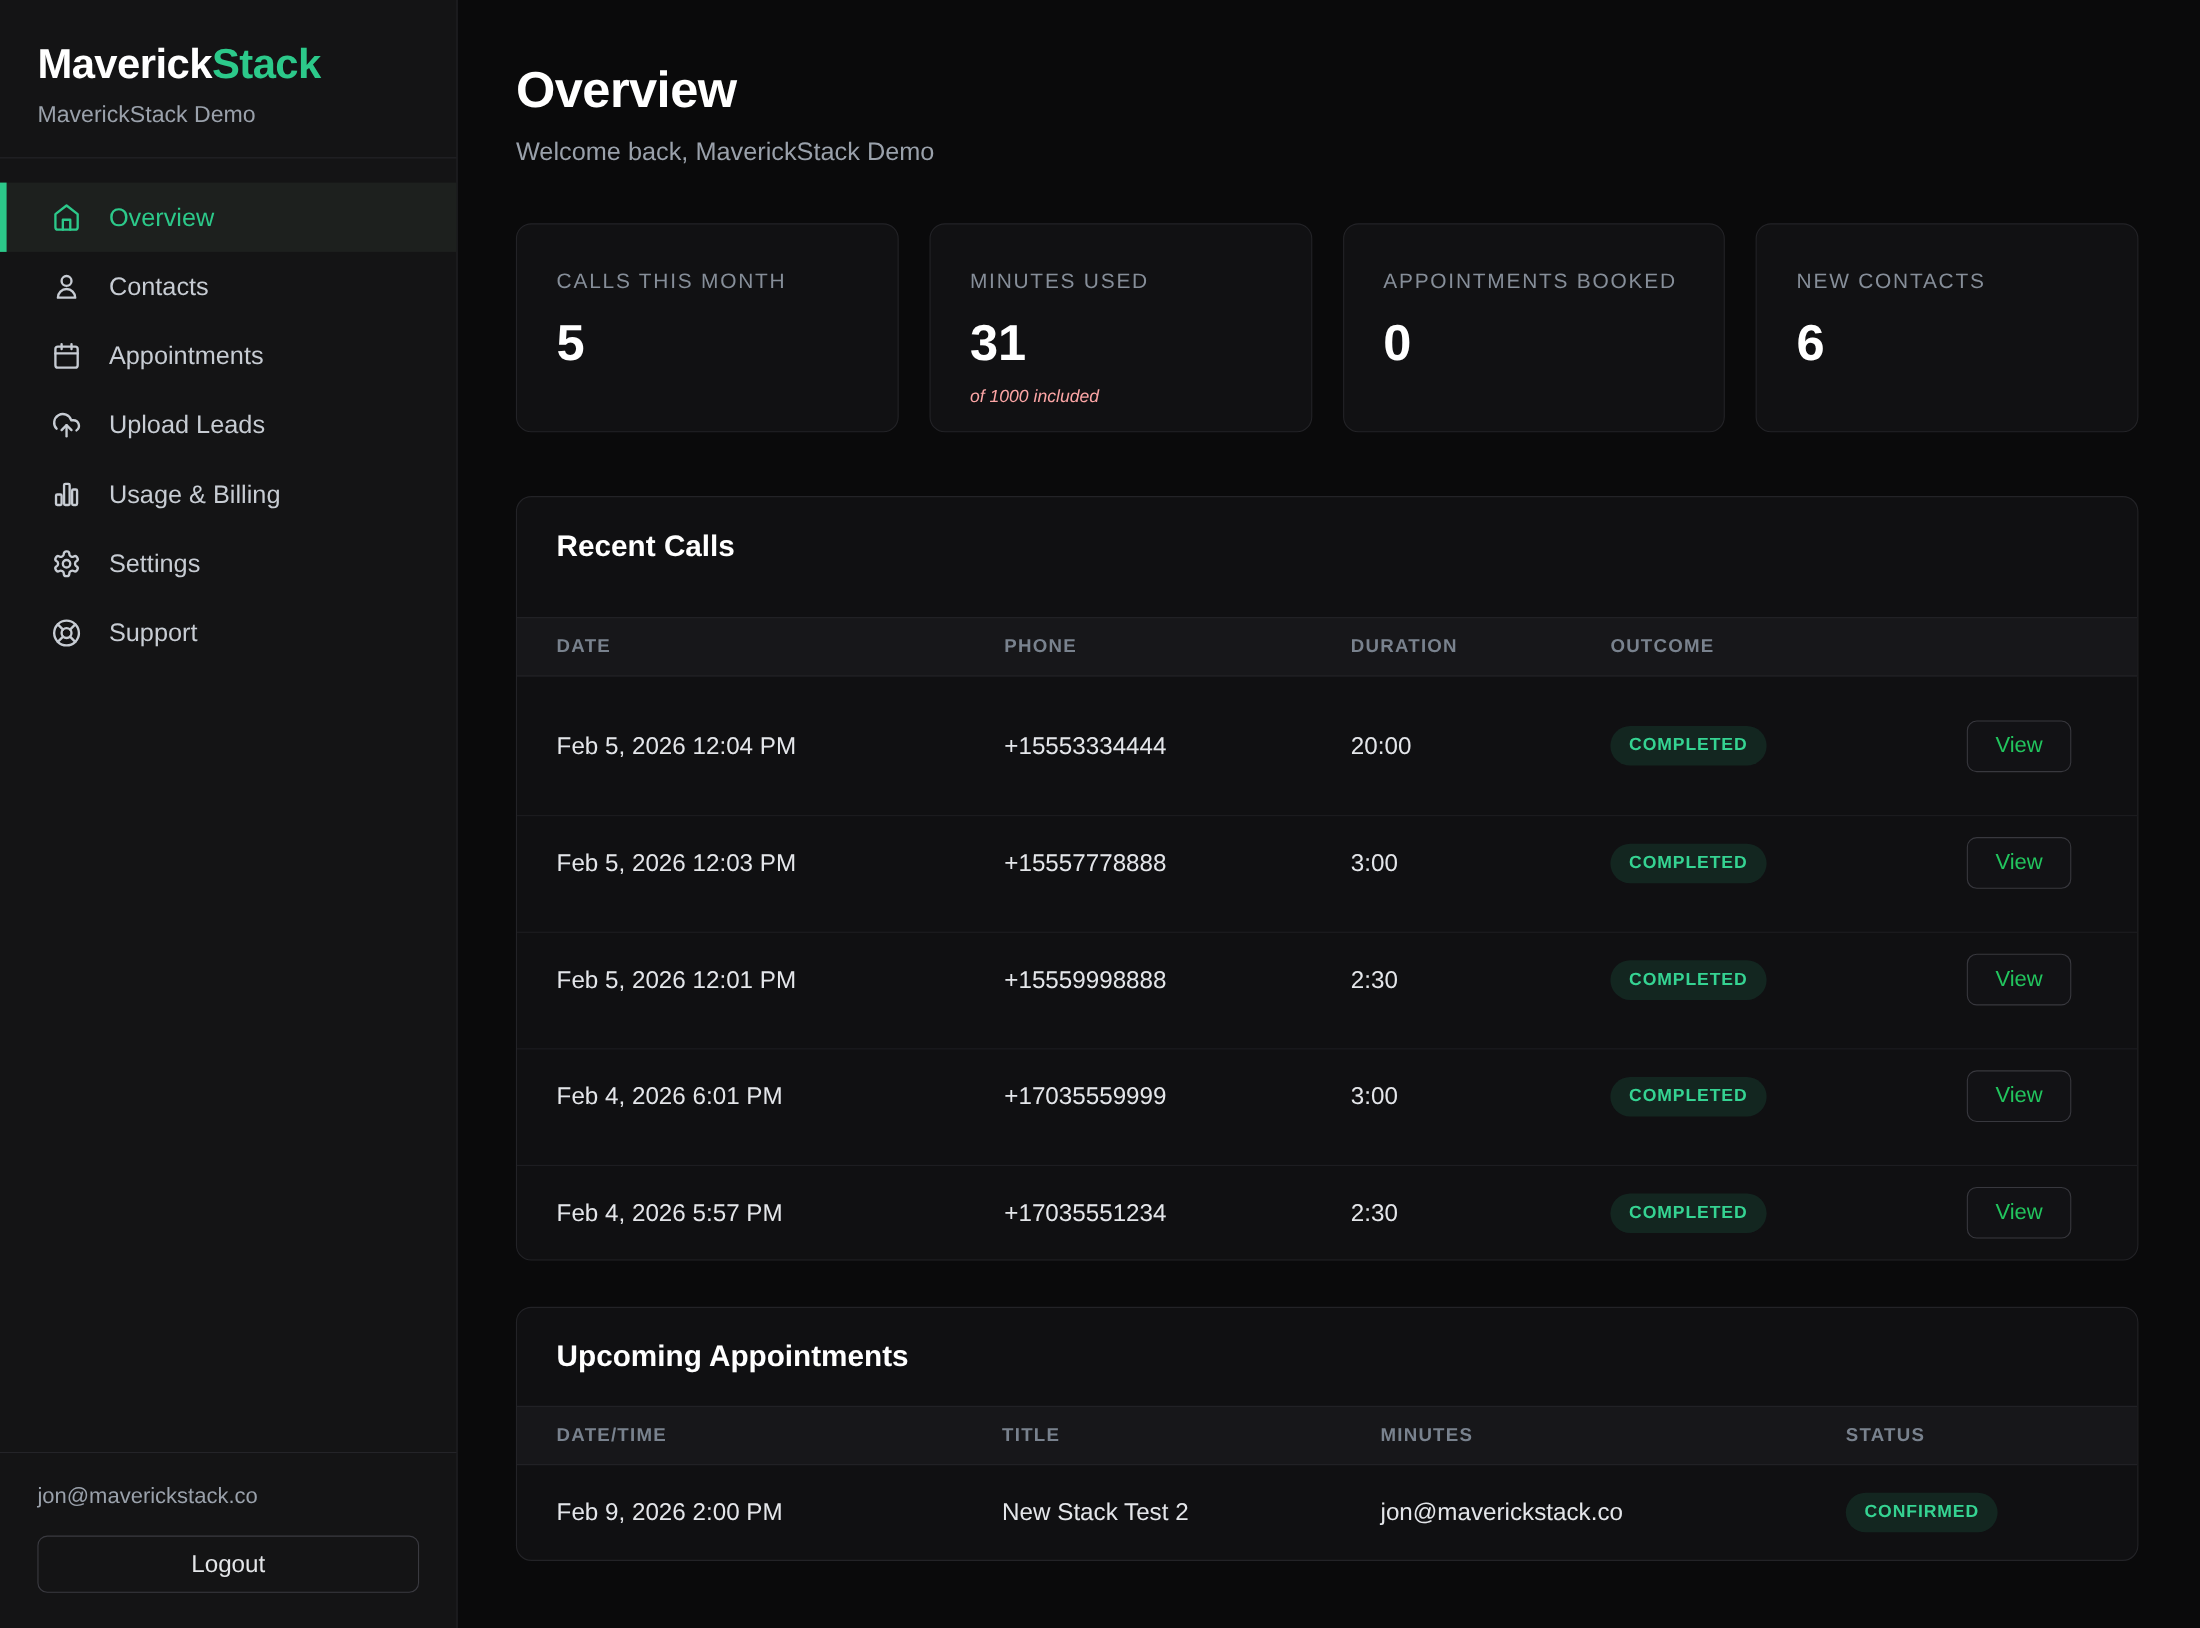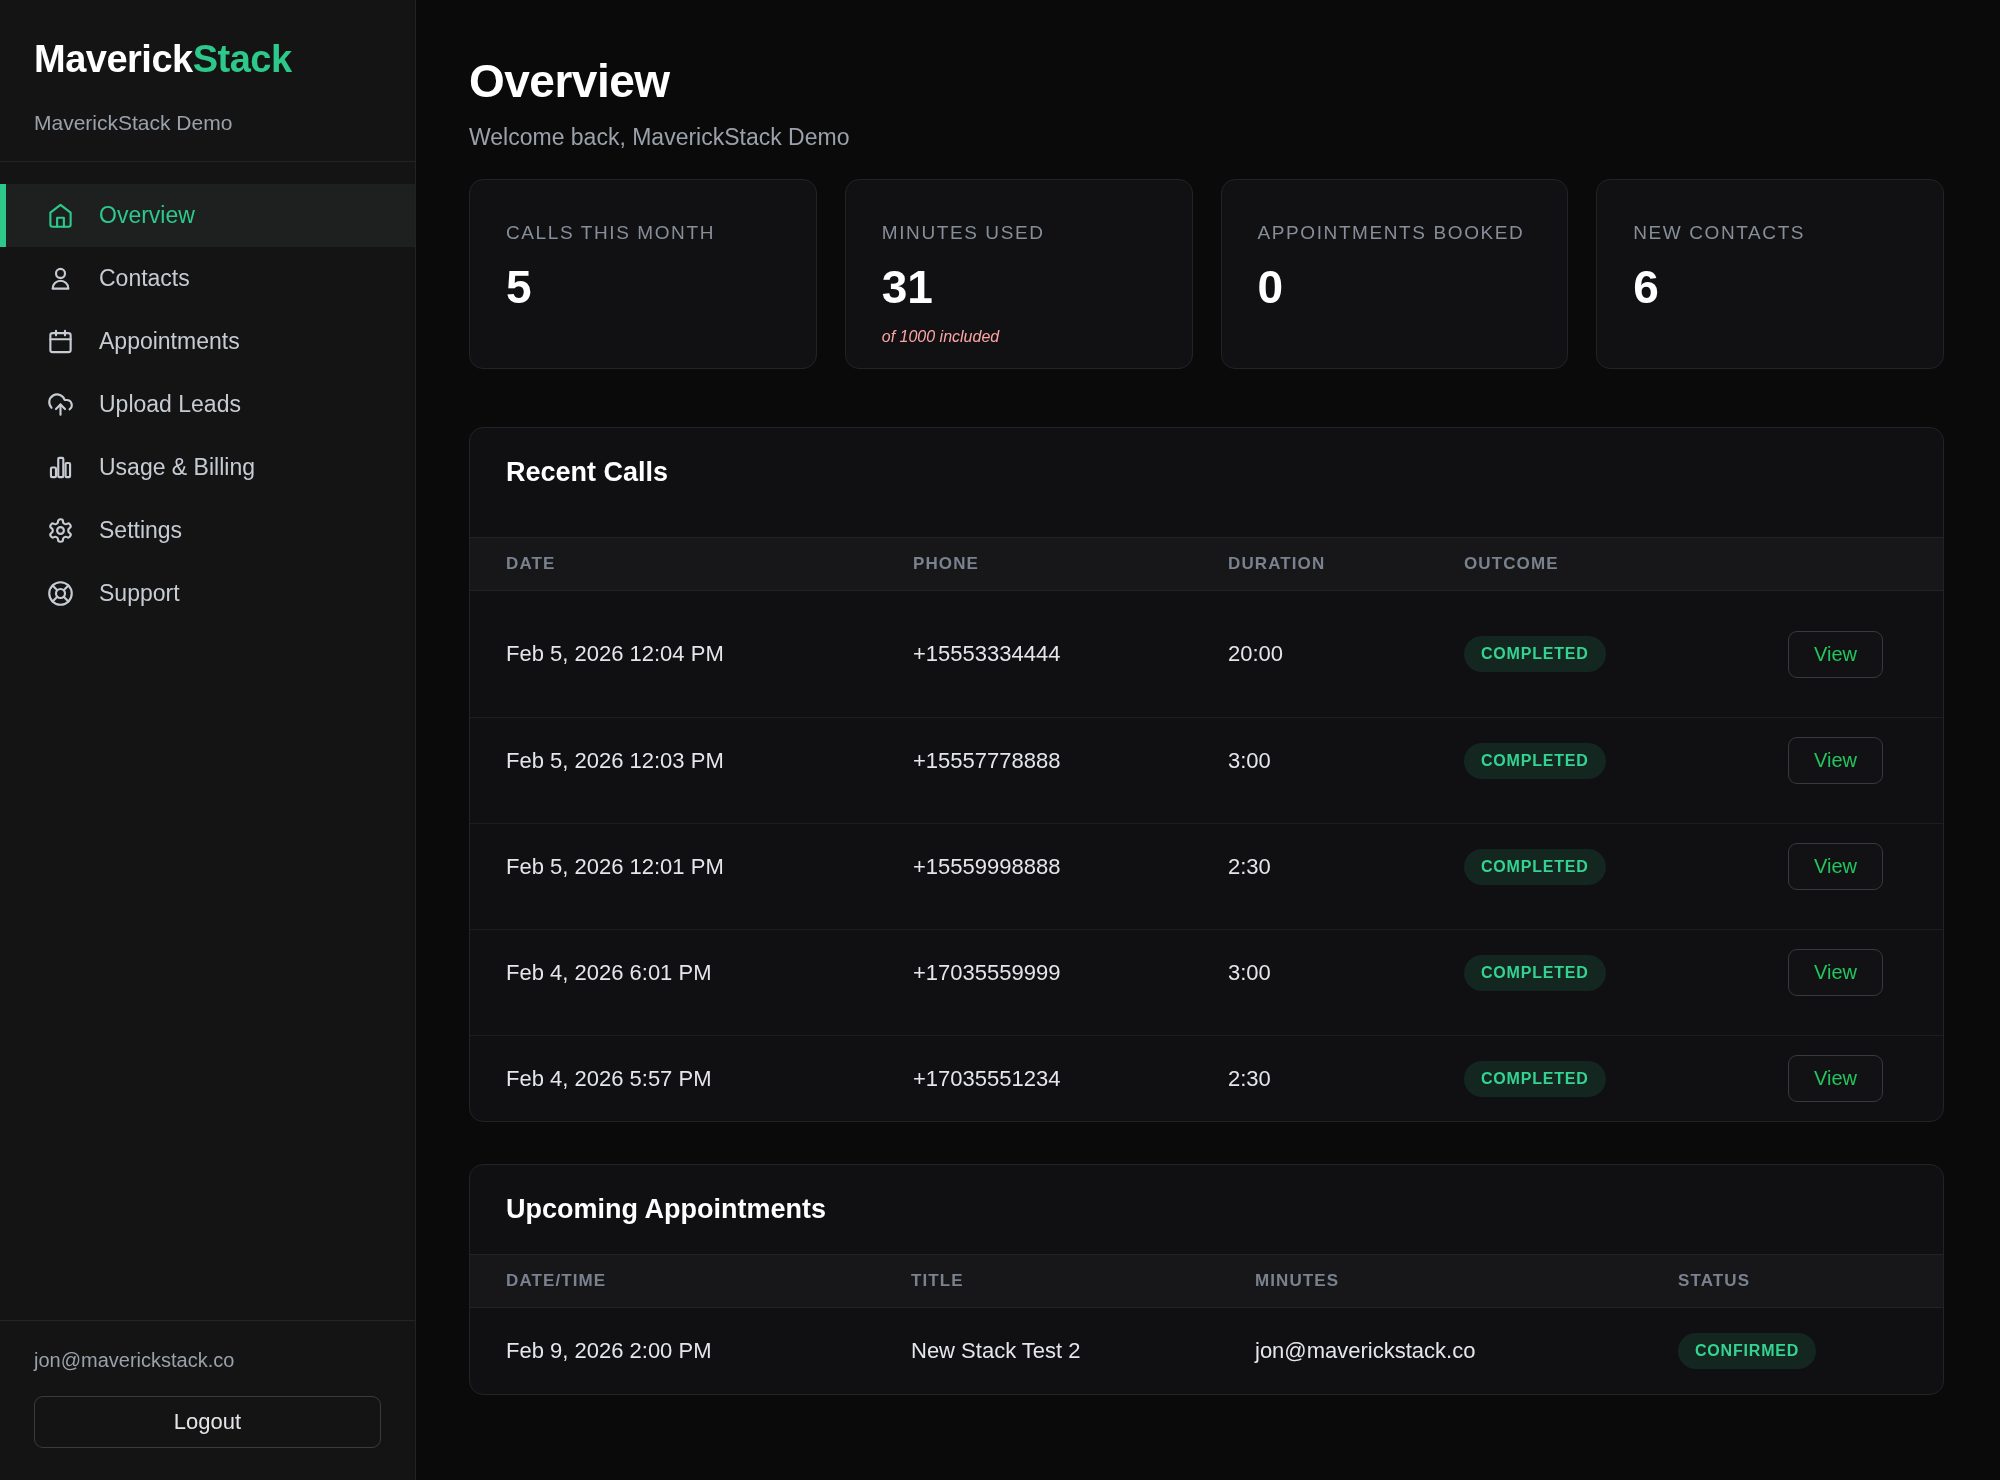--- a/index.html
+++ b/index.html
@@ -15,21 +15,21 @@
   .sidebar {
     width:416px; min-width:416px;
     background:#141415;
     border-right:1px solid #232327;
     display:flex; flex-direction:column;
   }
   .brand { padding:38px 34px 26px; }
   .brand-line { font-size:38px; font-weight:bold; letter-spacing:-0.5px; }
   .brand-first { color:#ffffff; }
   .brand-second { color:#2cc98a; }
-  .workspace { margin-top:30px; font-size:21px; color:#9aa1ab; }
+  .workspace { margin-top:12px; font-size:21px; color:#9aa1ab; }
   .sidebar-divider { height:1px; background:#242428; }
   .nav { margin-top:22px; display:flex; flex-direction:column; }
   .nav-item {
     display:flex; align-items:center; gap:25px;
     height:63px; padding-left:41px;
     border-left:6px solid transparent;
     color:#c7ccd3; font-size:23px; cursor:pointer;
   }
   .nav-item svg { width:27px; height:27px; flex:0 0 27px; }
   .nav-item.active {
@@ -45,21 +45,21 @@
     background:transparent; border:1px solid #3a3a40; border-radius:9px;
     color:#e3e5e8; font-size:22px; cursor:pointer;
     font-family:"Liberation Sans","DejaVu Sans",sans-serif;
   }
 
   
   .main { flex:1; padding:0 56px 0 53px; }
   .page-title { margin-top:54px; font-size:46px; font-weight:bold; color:#ffffff; letter-spacing:-0.5px; }
   .page-subtitle { margin-top:16px; font-size:23px; color:#9aa1ab; }
 
-  .stats-row { margin-top:28px; display:grid; grid-template-columns:repeat(4,1fr); gap:28px; }
+  .stats-row { margin-top:52px; display:grid; grid-template-columns:repeat(4,1fr); gap:28px; }
   .stat-card {
     background:#111113; border:1px solid #232327; border-radius:14px;
     height:190px; padding:42px 36px;
   }
   .stat-label { font-size:19px; color:#868e99; letter-spacing:1.6px; }
   .stat-value { margin-top:16px; font-size:46px; font-weight:bold; color:#ffffff; }
   .stat-sub { margin-top:14px; font-size:16px; color:#fca5a5;font-style:italic; }
   .stat-sub:empty { display:none; }
 
   .panel {

